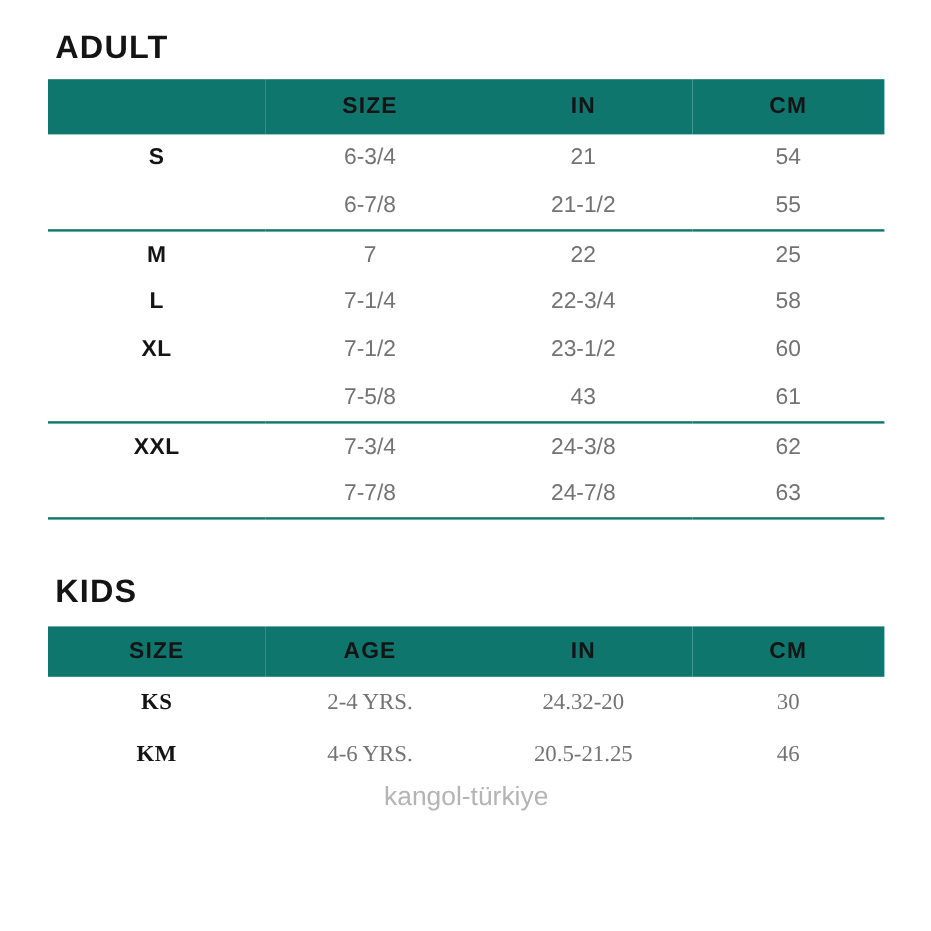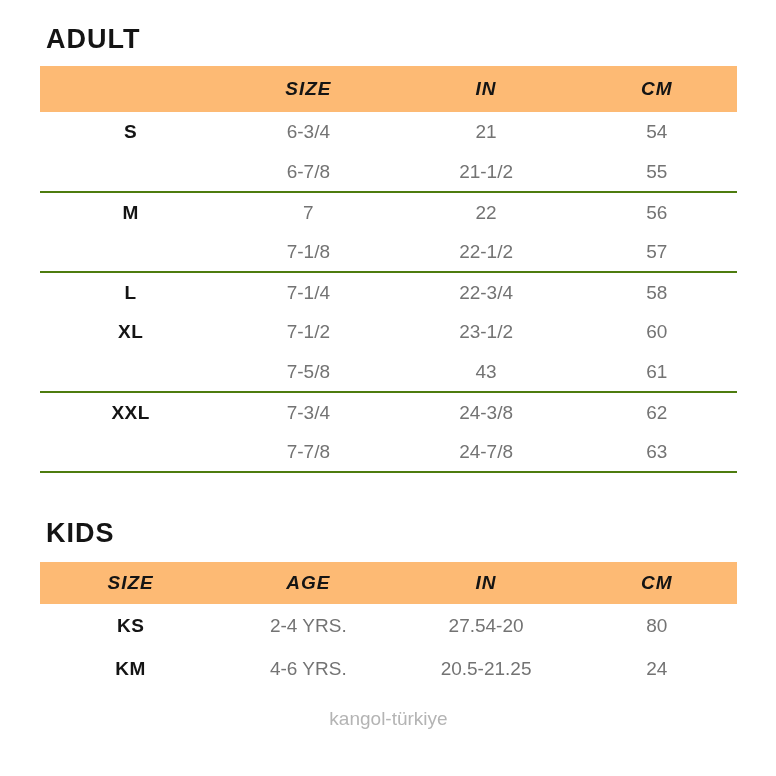--- a/index.html
+++ b/index.html
@@ -29,54 +29,53 @@
   table {
     border-collapse: collapse;
     width: 697px;
     table-layout: fixed;
   }
   col.c1 { width: 26%; }
   col.c2 { width: 25%; }
   col.c3 { width: 26%; }
   col.c4 { width: 23%; }
   thead th {
-    background: #fdba74;
+    background: #0f766e;
     height: 46px;
     font-size: 19px;
     font-weight: 700;
     color: #141414;
     letter-spacing: 1px;
     text-align: center;
     padding: 0;
-    font-style: italic;
   }
   td {
     text-align: center;
     font-size: 19px;
     font-weight: 400;
     color: #737373;
     padding: 0;
   }
   td.lbl {
     font-weight: 700;
     color: #141414;
     letter-spacing: 0.5px;
   }
   table.adult tbody tr { height: 40px; }
-  table.adult tbody tr.group-end td { border-bottom: 2px solid #4d7c0f; }
-  table.kids tbody tr { height: 43px; }
+  table.adult tbody tr.group-end td { border-bottom: 2px solid #0f766e; }
+  table.kids tbody tr { height: 43px; font-family: Liberation Serif, serif; }
   table.kids thead th { height: 42px; }
   .kids-section { margin-top: 20px; }
   .kids-section .heading { margin-bottom: 15px; margin-top: 47px; }
   .footer {
     width: 697px;
     text-align: center;
     color: #b4b4b4;
-    font-size: 19px;
-    margin-top: 19px;
+    font-size: 22px;
+    margin-top: 4px;
     line-height: 20px;
   }
 </style>
 </head>
 <body>
 
 <div class="page">
 
   <section>
     <h2 class="heading">ADULT</h2>
@@ -105,27 +104,21 @@
         <tr class="group-end">
           <td class="lbl"></td>
           <td>6-7/8</td>
           <td>21-1/2</td>
           <td>55</td>
         </tr>
         <tr>
           <td class="lbl">M</td>
           <td>7</td>
           <td>22</td>
-          <td>56</td>
-        </tr>
-        <tr class="group-end">
-          <td class="lbl"></td>
-          <td>7-1/8</td>
-          <td>22-1/2</td>
-          <td>57</td>
+          <td>25</td>
         </tr>
         <tr>
           <td class="lbl">L</td>
           <td>7-1/4</td>
           <td>22-3/4</td>
           <td>58</td>
         </tr>
         <tr>
           <td class="lbl">XL</td>
           <td>7-1/2</td>
@@ -168,28 +161,28 @@
           <th>SIZE</th>
           <th>AGE</th>
           <th>IN</th>
           <th>CM</th>
         </tr>
       </thead>
       <tbody>
         <tr>
           <td class="lbl">KS</td>
           <td>2-4 YRS.</td>
-          <td>27.54-20</td>
-          <td>80</td>
+          <td>24.32-20</td>
+          <td>30</td>
         </tr>
         <tr>
           <td class="lbl">KM</td>
           <td>4-6 YRS.</td>
           <td>20.5-21.25</td>
-          <td>24</td>
+          <td>46</td>
         </tr>
       </tbody>
     </table>
   </section>
 
   <div class="footer">kangol-türkiye</div>
 
 </div>
 
 </body></html>

